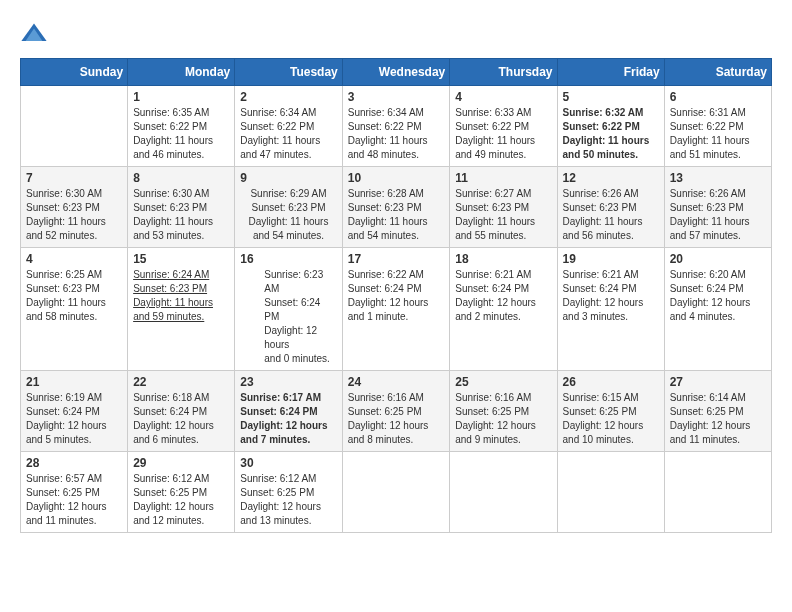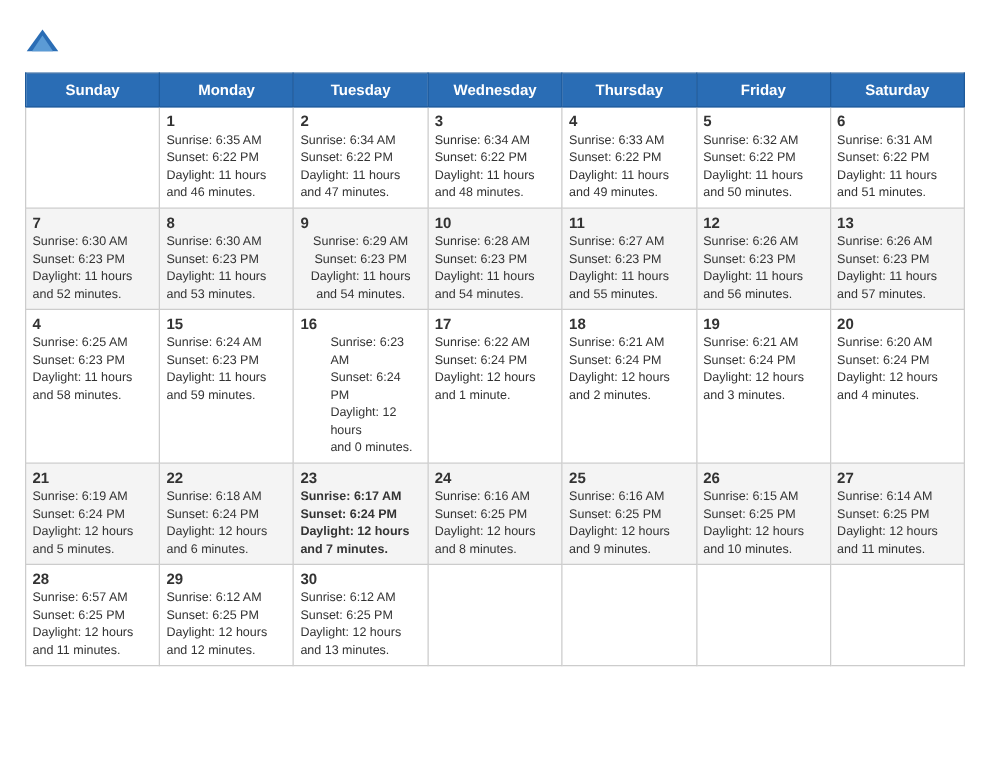--- a/index.html
+++ b/index.html
@@ -54,21 +54,21 @@
     }
     table {
       width: 100%;
       border-collapse: collapse;
       font-size: 11px;
     }
     thead tr th {
       background-color: #2a6db5;
       color: #fff;
       padding: 6px 4px;
-      text-align: center;
+      text-align: right;
       font-weight: bold;
       font-size: 12px;
       border: 1px solid #1e5a9a;
     }
     tbody tr td {
       border: 1px solid #ccc;
       vertical-align: top;
       padding: 4px 5px;
       height: 80px;
       width: 108px;
@@ -153,21 +153,21 @@
         </td>
         <td>
           <span class="day-num">4</span>
           <div class="day-info" style="white-space: pre-line;">Sunrise: 6:33 AM
 Sunset: 6:22 PM
 Daylight: 11 hours
 and 49 minutes.</div>
         </td>
         <td>
           <span class="day-num">5</span>
-          <div class="day-info" style="white-space: pre-line;">Sunrise: 6:32 AM
+          <div class="day-info" style="white-space: pre-line; font-weight: bold;">Sunrise: 6:32 AM
 Sunset: 6:22 PM
 Daylight: 11 hours
 and 50 minutes.</div>
         </td>
         <td>
           <span class="day-num">6</span>
           <div class="day-info" style="white-space: pre-line;">Sunrise: 6:31 AM
 Sunset: 6:22 PM
 Daylight: 11 hours
 and 51 minutes.</div>
@@ -227,21 +227,21 @@
       <tr>
         <td>
           <span class="day-num">4</span>
           <div class="day-info" style="white-space: pre-line;">Sunrise: 6:25 AM
 Sunset: 6:23 PM
 Daylight: 11 hours
 and 58 minutes.</div>
         </td>
         <td>
           <span class="day-num">15</span>
-          <div class="day-info" style="white-space: pre-line;">Sunrise: 6:24 AM
+          <div class="day-info" style="white-space: pre-line; text-decoration: underline;">Sunrise: 6:24 AM
 Sunset: 6:23 PM
 Daylight: 11 hours
 and 59 minutes.</div>
         </td>
         <td>
           <span class="day-num">16</span>
           <div class="day-info" style="white-space: pre-line; margin-left: 24px;">Sunrise: 6:23 AM
 Sunset: 6:24 PM
 Daylight: 12 hours
 and 0 minutes.</div>

